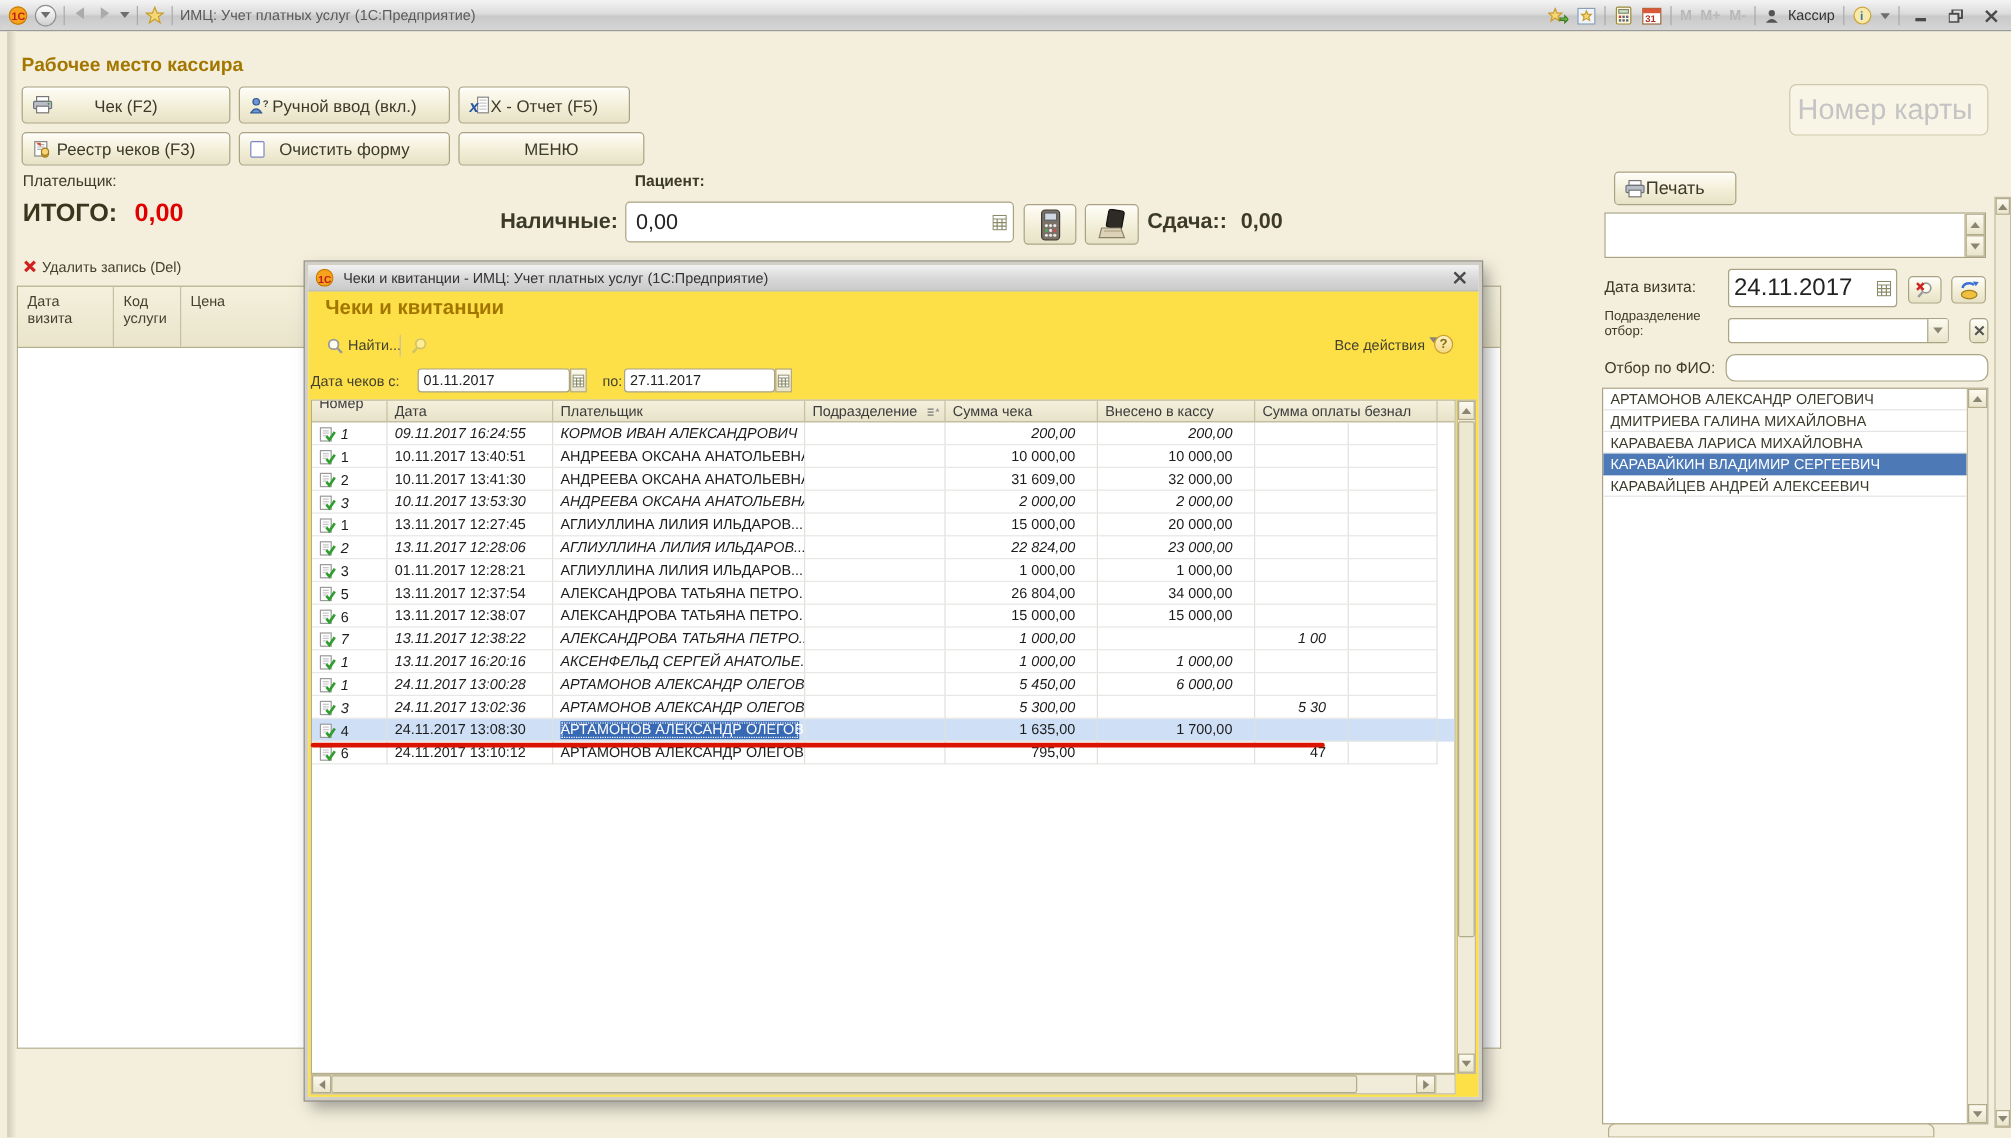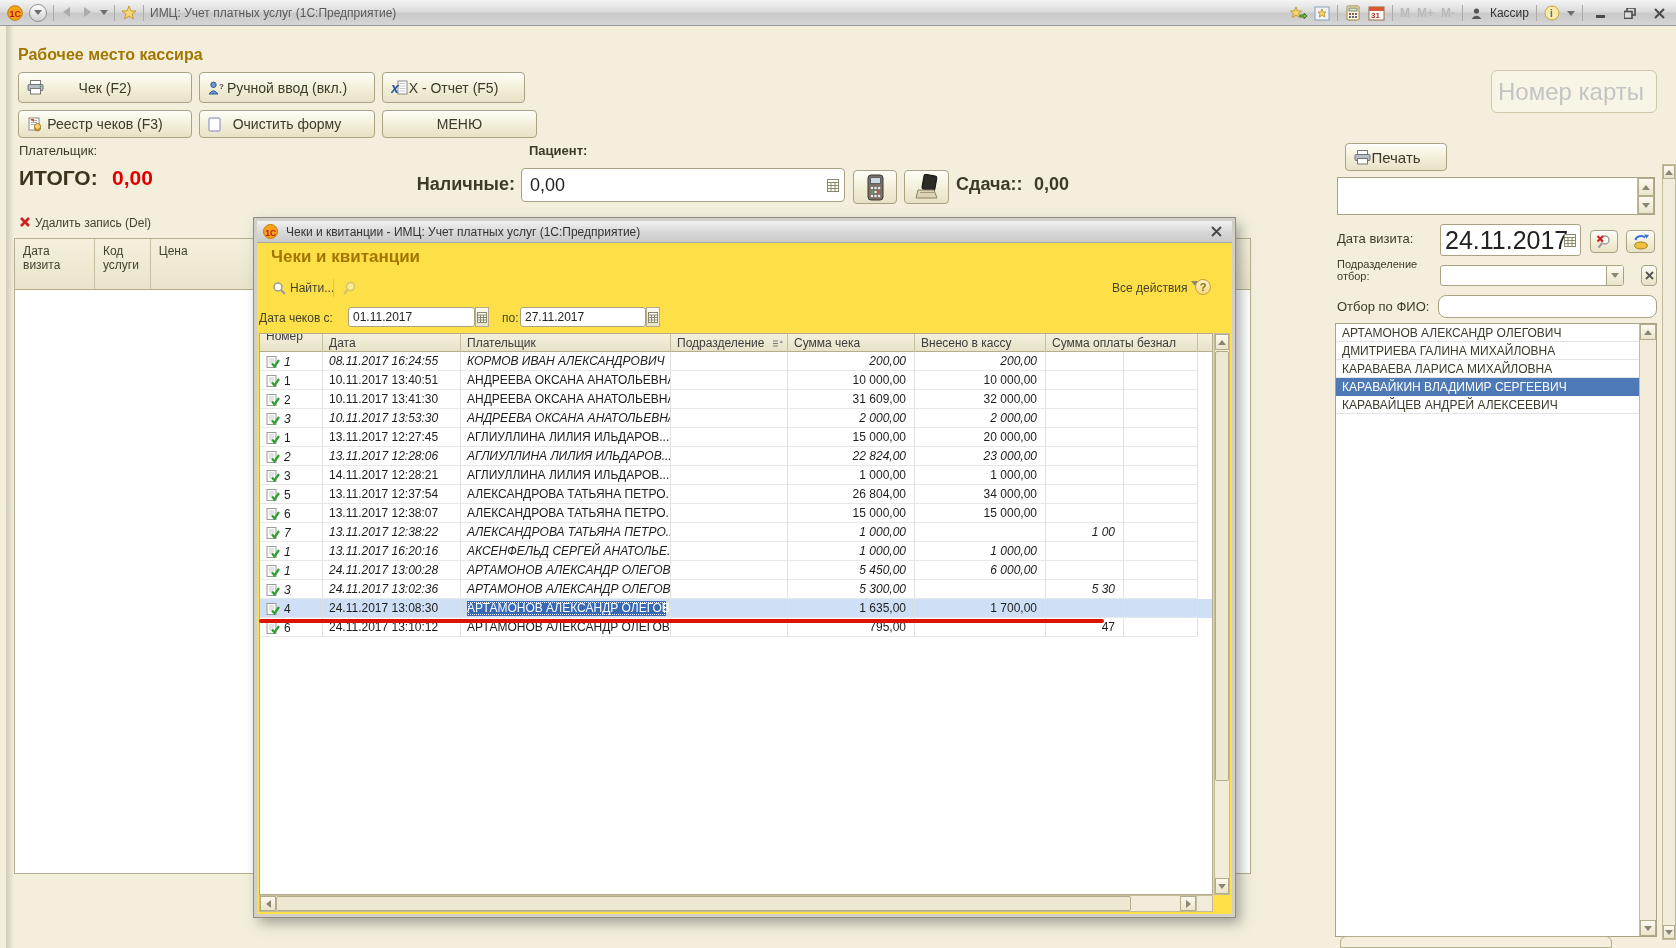--- a/index.html
+++ b/index.html
@@ -43,21 +43,21 @@
 .dlg{position:absolute;left:254px;top:218px;width:981px;height:699px;background:#f6f3e2;border:3px solid #d2cfc6;outline:1px solid #8f8b85;box-shadow:5px 6px 12px rgba(80,80,80,.5);z-index:10}
 .dlg-title{position:absolute;left:0;top:0;right:0;height:22px;background:linear-gradient(#f2f2f2,#d9d9d9 50%,#cacaca);border-bottom:1px solid #a8a8a8;display:flex;align-items:center;gap:8px;padding-left:6px;font-size:12px;color:#333}
 .dlg-body{position:absolute;left:0;top:22px;right:0;bottom:0;background:#fde047}
 .rtable{position:absolute;left:2px;top:90px;width:954px;height:562px;background:#fff;border:1px solid #b5ae8c}
 .rhead{display:flex;height:18px;background:linear-gradient(#f4f0dc,#e7e2c8);border-bottom:1px solid #b5ae8c;font-size:12px;color:#3c3c3c}
 .rhead .hc{padding:2px 4px 16px 6px;border-right:1px solid #c6c0a2;white-space:nowrap;overflow:hidden;position:relative}
 .rrow{display:flex;height:19px;font-size:12px;color:#1c1c1c}
 .rrow .c{border-right:1px solid #e0e0dc;border-bottom:1px solid #e7e7e3;padding:2px 4px 0 6px;white-space:nowrap;overflow:hidden}
 .rrow.italic{font-style:italic}
 .rrow.selected{background:#cfe0f6}
-.rrow .num{text-align:right;padding-right:8px}
+.rrow .num{text-align:right;padding-right:18px}
 .payer-in{display:inline-block;max-width:100%}
 .rrow.selected .payer-in{background:#3769b4;color:#fff;outline:1px dotted #fff;outline-offset:-2px;width:100%;height:15px}
 .c-num{width:63px;display:flex;align-items:center;gap:4px}
 .c-date{width:138px}.c-payer{width:210px}.c-dept{width:117px}
 .c-sum{width:127px}.c-cash{width:131px}.c-bez{width:78px}.c-fill{width:74px}
 .hc.c-bez2{width:152px}
 .redline{position:absolute;left:2px;top:376px;width:845px;height:4px;background:#da1400;border-radius:2px;z-index:5}
 .vsb{position:absolute;right:2px;top:90px;width:16px;height:562px;background:#f0ecd9;border:1px solid #c2bb9c}
 .hsb{position:absolute;left:2px;top:652px;width:954px;height:17px;background:#f0ecd9;border:1px solid #c2bb9c;display:flex}
 .flat{display:flex;align-items:flex-start;gap:4px;font-size:12px;color:#44422f}
@@ -316,21 +316,21 @@
 <div class="grid-band">
   <div class="gcell" style="width:85px">Дата визита</div>
   <div class="gcell" style="width:59px">Код услуги</div>
   <div class="gcell" style="width:1080px">Цена</div>
   <div class="gcell" style="width:100px;border-right:none">Чек</div>
 </div>
 <div class="grid-body"></div>
 
 <div class="abs label12" style="left:1337px;top:231px">Дата визита:</div>
 <div class="input1c abs" style="left:1440px;top:224px;width:141px;height:32px">
-  <span style="font-size:25px">24.11.2017</span>
+  <span style="font-size:20px">24.11.2017</span>
   <span class="icon" style="position:absolute;right:4px">
     <svg width="12" height="13">
         <rect x="0.5" y="0.5" width="11" height="12" fill="#fff" stroke="#8a8a6a"></rect>
         <path d="M0.5 3.5h11M0.5 6.5h11M0.5 9.5h11M4 3.5v9M8 3.5v9" stroke="#8a8a6a"></path>
       </svg>
   </span>
 </div>
 <div class="btn1c abs" style="left:1590px;top:230px;width:28px;height:23px">
   <span class="icon">
       <svg width="16" height="15">
@@ -486,21 +486,21 @@
           <div class="c c-num">
             <span class="icon">
               <svg width="14" height="14">
                   <rect x="1" y="1.5" width="9" height="11" fill="#fdfdfd" stroke="#9a9a9a"></rect>
                   <path d="M3 4h5M3 6h5M3 8h4" stroke="#c8c8c8"></path>
                   <path d="M6 8.5 l2.5 3 l4.5 -6.5" fill="none" stroke="#2f9e2f" stroke-width="2.2"></path>
                 </svg>
             </span>
             <span>1</span>
           </div>
-          <div class="c c-date">08.11.2017 16:24:55</div>
+          <div class="c c-date">09.11.2017 16:24:55</div>
           <div class="c c-payer"><span class="payer-in">КОРМОВ ИВАН АЛЕКСАНДРОВИЧ</span></div>
           <div class="c c-dept"></div>
           <div class="c c-sum num">200,00</div>
           <div class="c c-cash num">200,00</div>
           <div class="c c-bez num"></div>
           <div class="c c-fill"></div>
         </div>
           <div class="rrow">
           <div class="c c-num">
             <span class="icon">
@@ -600,21 +600,21 @@
           <div class="c c-num">
             <span class="icon">
               <svg width="14" height="14">
                   <rect x="1" y="1.5" width="9" height="11" fill="#fdfdfd" stroke="#9a9a9a"></rect>
                   <path d="M3 4h5M3 6h5M3 8h4" stroke="#c8c8c8"></path>
                   <path d="M6 8.5 l2.5 3 l4.5 -6.5" fill="none" stroke="#2f9e2f" stroke-width="2.2"></path>
                 </svg>
             </span>
             <span>3</span>
           </div>
-          <div class="c c-date">14.11.2017 12:28:21</div>
+          <div class="c c-date">01.11.2017 12:28:21</div>
           <div class="c c-payer"><span class="payer-in">АГЛИУЛЛИНА ЛИЛИЯ ИЛЬДАРОВ...</span></div>
           <div class="c c-dept"></div>
           <div class="c c-sum num">1 000,00</div>
           <div class="c c-cash num">1 000,00</div>
           <div class="c c-bez num"></div>
           <div class="c c-fill"></div>
         </div>
           <div class="rrow">
           <div class="c c-num">
             <span class="icon">

